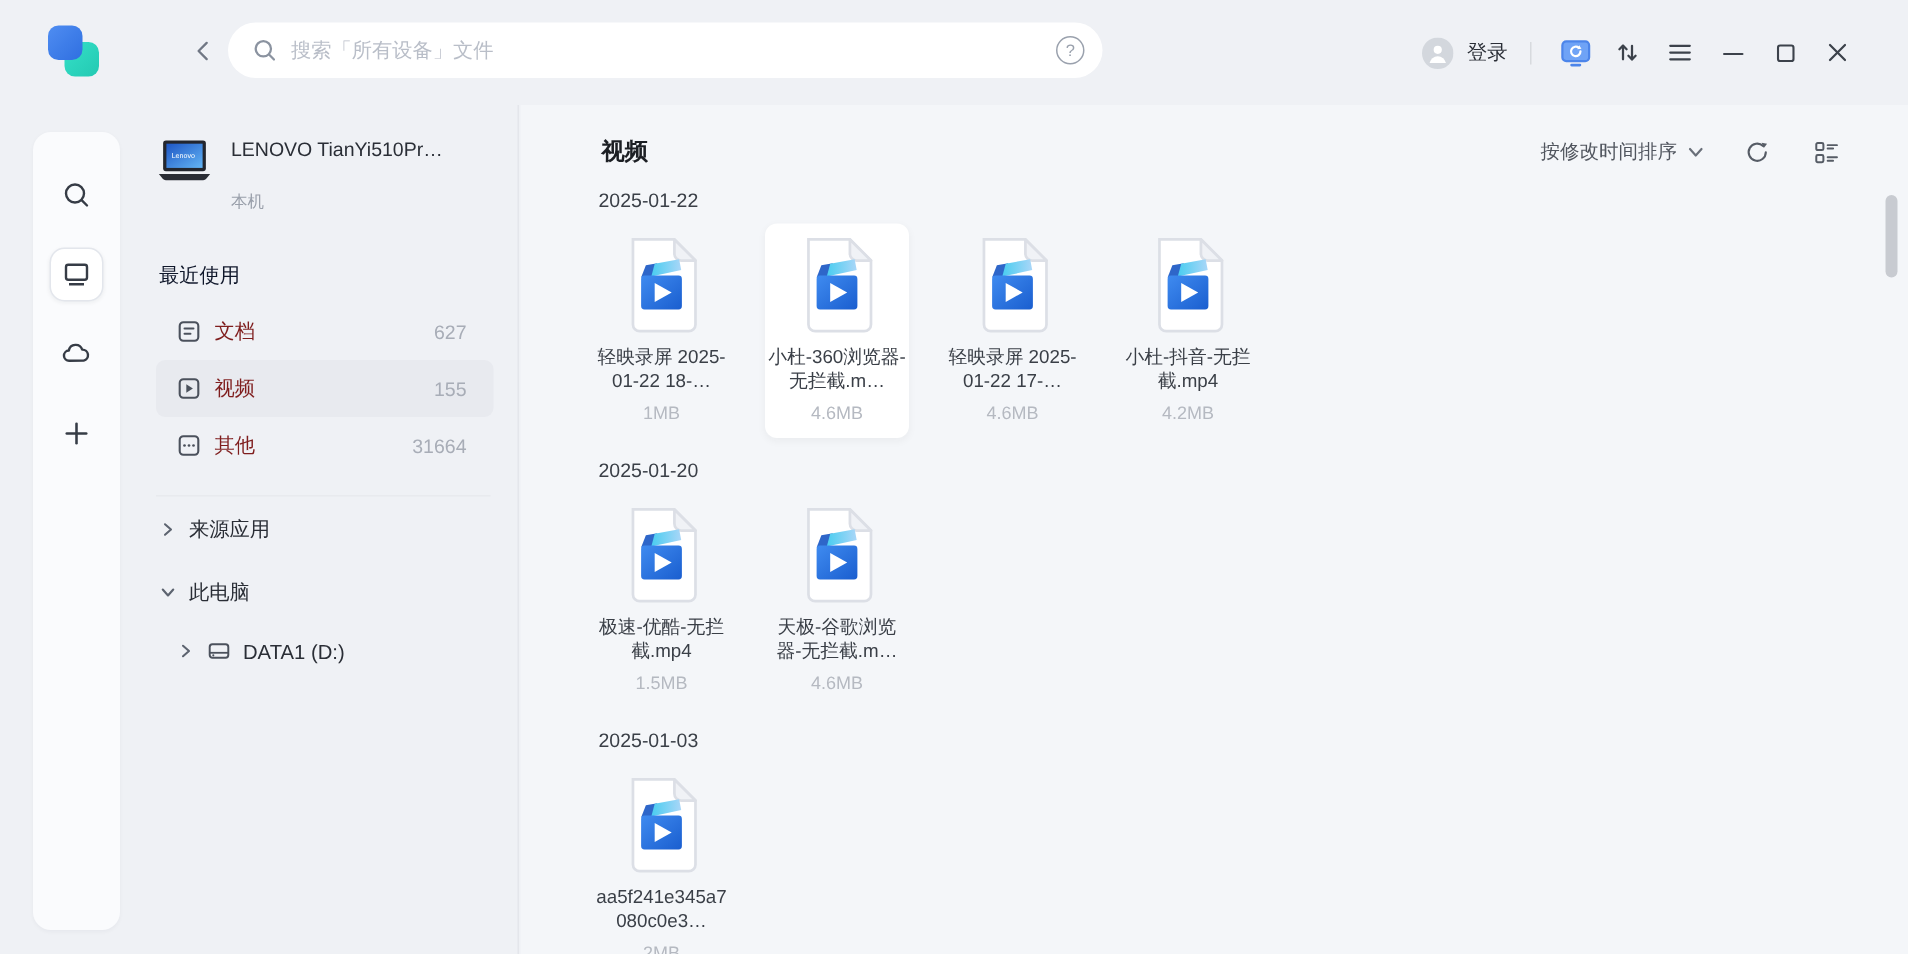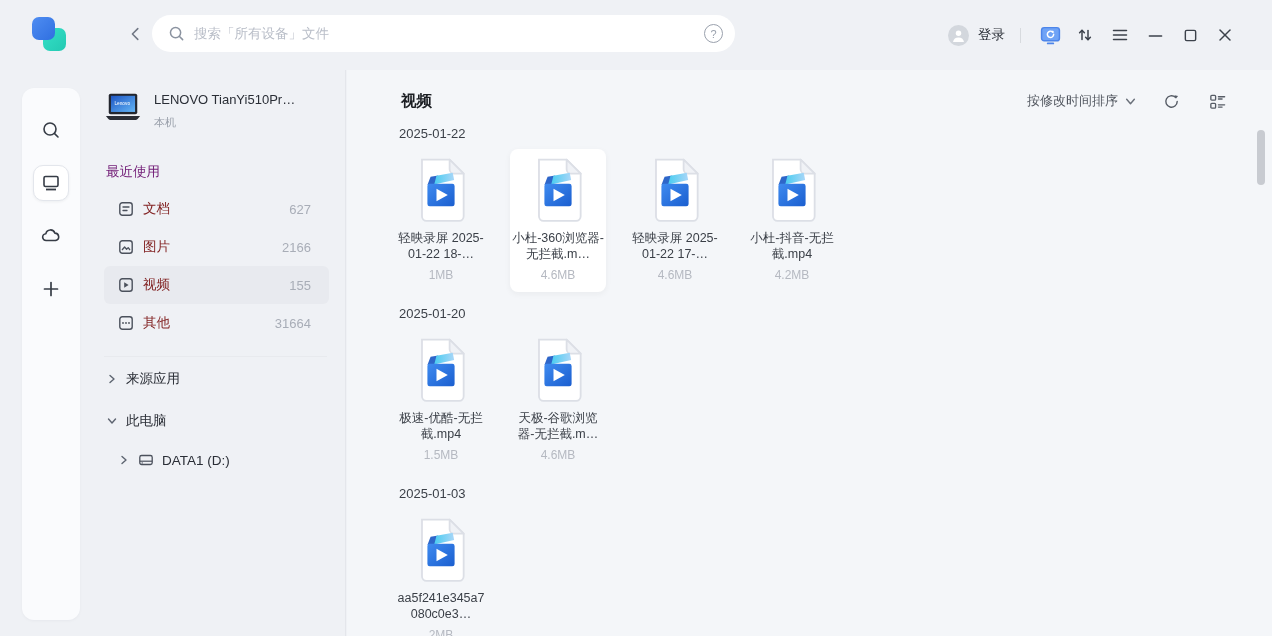--- a/index.html
+++ b/index.html
@@ -28,22 +28,22 @@
   .rail-btn { width:36px; height:36px; display:flex; align-items:center; justify-content:center; cursor:pointer; border-radius:10px; }
   .rail-btn.sel { background:#fff; border:1px solid #e3e6ec; box-shadow:0 1px 3px rgba(25,30,40,.06); }
   .rail-btn:nth-child(1){ margin-top:24px; }
   .rail-btn + .rail-btn { margin-top:17px; }
 
   
   .sidebar { position:absolute; left:80px; top:70px; width:266px; bottom:0; border-right:1px solid #e4e6eb; }
   .device-row { display:flex; margin:22px 0 0 24px; cursor:pointer; }
   .device-text { margin-left:12px; }
   .device-name { font-size:13px; color:#2a2e36; }
-  .device-sub { font-size:11px; color:#9aa0ab; margin-top:8px; }
-  .recent-header { margin:33px 0 9px 26px; font-size:13.5px; font-weight:500; color:#701a75; }
+  .device-sub { font-size:11px; color:#9aa0ab; margin-top:20px; }
+  .recent-header { margin:33px 0 9px 26px; font-size:13.5px; font-weight:500; color:#0f172a; }
   .cat-row { height:38px; margin:0 16px 0 24px; border-radius:6px; display:flex; align-items:center; padding:0 18px 0 14px; cursor:pointer; }
   .cat-row.sel { background:#e8eaef; }
   .cat-label { font-size:13.5px; color:#7f1d1d; margin-left:9px; }
   .cat-count { margin-left:auto; font-size:13px; color:#a8adb7; }
   .side-divider { height:1px; background:#e8eaee; margin:14px 18px 0 24px; }
   .tree-row { display:flex; align-items:center; height:40px; cursor:pointer;text-align:center; }
   .tree-row.lvl1 { margin:2px 0 0 26px; }
   .tree-row.lvl2 { margin-left:38px; height:38px; }
   .tree-label { font-size:13.5px; color:#2a2e36; margin-left:8px; }
   .tree-row .chev { width:12px; display:flex; justify-content:center; }
@@ -228,30 +228,20 @@
         <svg width="16" height="16" viewBox="0 0 16 16">
             <rect x="1.8" y="1.8" width="12.4" height="12.4" rx="2.5" fill="none" stroke="#4b515c" stroke-width="1.4"></rect>
             <g stroke="#4b515c" stroke-width="1.3" stroke-linecap="round">
               <line x1="5" y1="6" x2="11" y2="6"></line>
               <line x1="5" y1="9.5" x2="9" y2="9.5"></line>
             </g>
           </svg>
       </span>
       <span class="cat-label">文档</span>
       <span class="cat-count">627</span>
-    </div>
-    <div class="cat-row">
-      <span style="display:flex">
-        <svg width="16" height="16" viewBox="0 0 16 16">
-            <rect x="1.8" y="1.8" width="12.4" height="12.4" rx="2.5" fill="none" stroke="#4b515c" stroke-width="1.4"></rect>
-            <path d="M4 11 l2.6-3 2 2.2 1.6-1.6 1.8 2.4" fill="none" stroke="#4b515c" stroke-width="1.3" stroke-linejoin="round"></path>
-          </svg>
-      </span>
-      <span class="cat-label">图片</span>
-      <span class="cat-count">2166</span>
     </div>
     <div class="cat-row sel">
       <span style="display:flex">
         <svg width="16" height="16" viewBox="0 0 16 16">
             <rect x="1.8" y="1.8" width="12.4" height="12.4" rx="2.5" fill="none" stroke="#4b515c" stroke-width="1.4"></rect>
             <polygon points="6.2,5.2 10.6,8 6.2,10.8" fill="#4b515c"></polygon>
           </svg>
       </span>
       <span class="cat-label">视频</span>
       <span class="cat-count">155</span>

